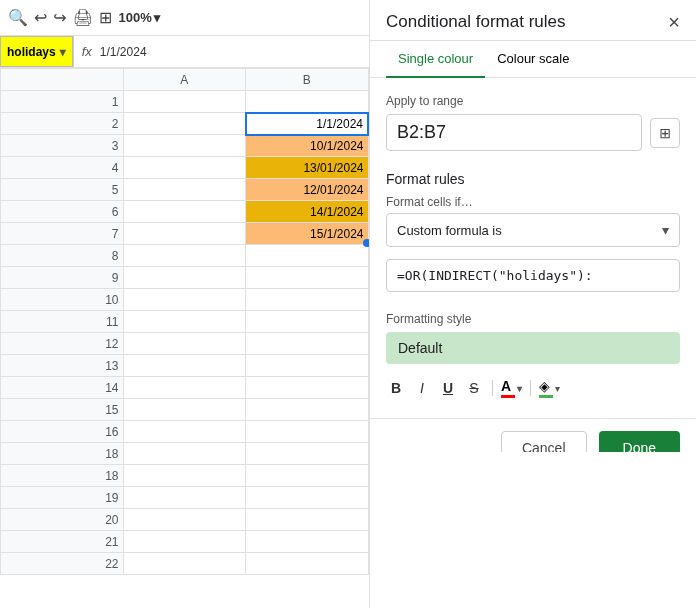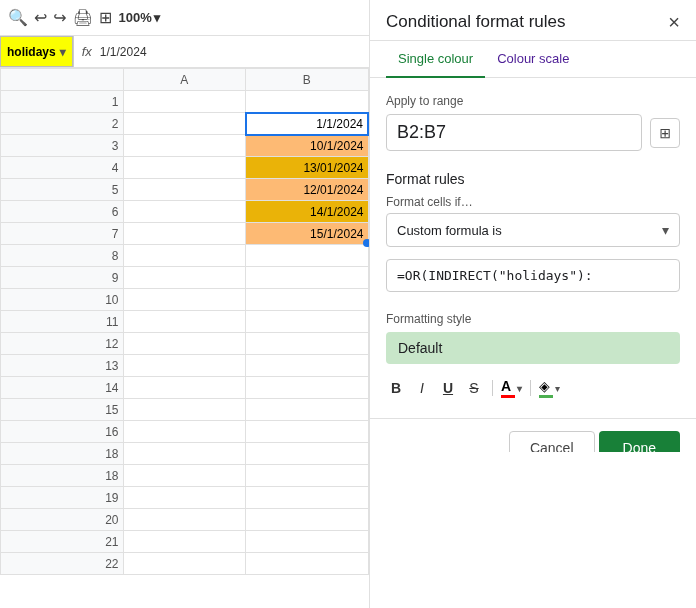--- a/index.html
+++ b/index.html
@@ -168,21 +168,21 @@
 
     
     .panel-tabs {
       display: flex;
       border-bottom: 1px solid #e0e0e0;
       padding: 0 16px;
     }
     .tab {
       padding: 10px 12px;
       font-size: 13px;
-      color: #4c1d95;
+      color: #000000;
       cursor: pointer;
       border-bottom: 2px solid transparent;
       margin-bottom: -1px;
     }
     .tab.active {
       color: #188038;
       border-bottom: 2px solid #188038;
       font-weight: 500;
     }
 
@@ -330,21 +330,21 @@
       height: 3px;
       background: #4caf50;
       margin-top: 1px;
     }
     .small-arrow { font-size: 10px; color: #555; }
 
     
     .panel-footer {
       display: flex;
       justify-content: flex-end;
-      gap: 4px;
+      gap: 12px;
       padding: 12px 16px;
       border-top: 1px solid #e0e0e0;
     }
     .btn-cancel {
       padding: 8px 20px;
       border: 1px solid #ccc;
       border-radius: 4px;
       background: #fff;
       font-size: 14px;
       color: #444;

